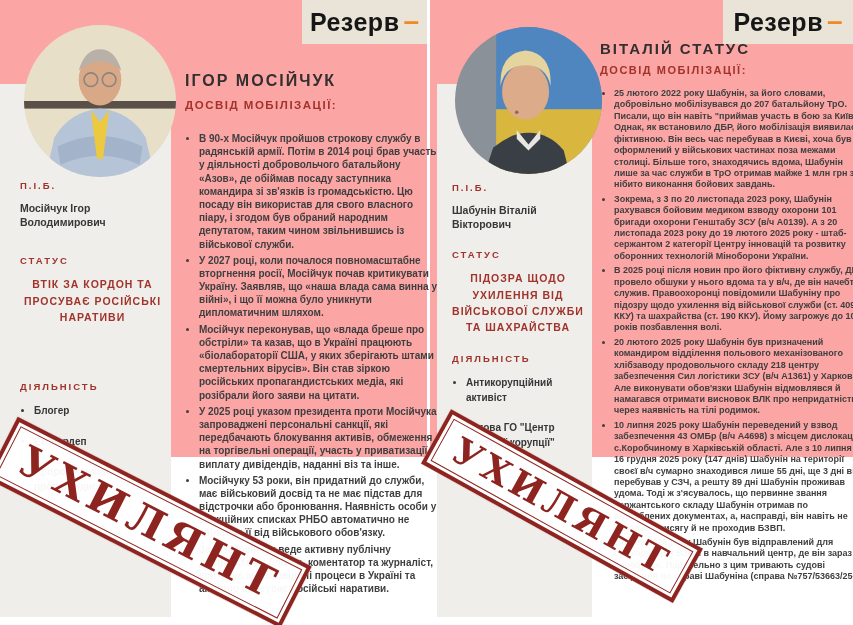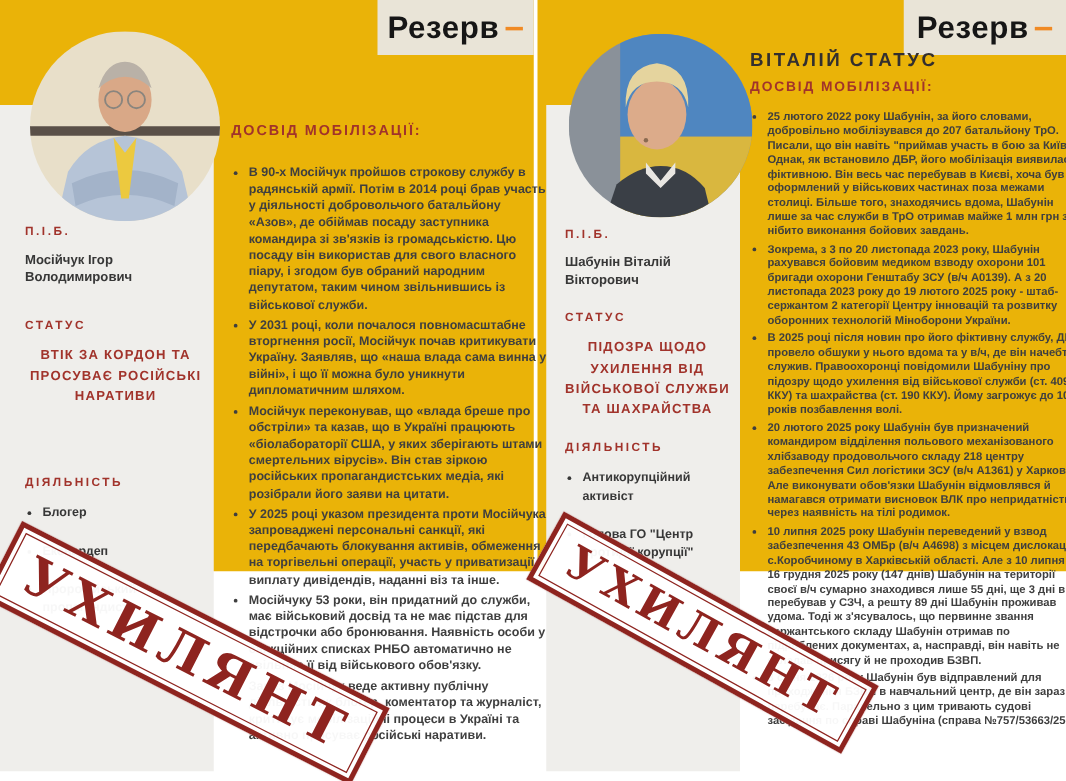--- a/index.html
+++ b/index.html
@@ -1,18 +1,18 @@
 <!DOCTYPE html>
 <html><head>
 <meta charset="utf-8">
 <style>
   html,body{margin:0;padding:0;background:#ffffff;}
   body{width:853px;height:625px;position:relative;overflow:hidden;
        font-family:"Liberation Sans",sans-serif;-webkit-font-smoothing:antialiased;}
-  .card{position:absolute;top:0;height:457px;background:#eab308;}
+  .card{position:absolute;top:0;height:457px;background:#fca5a5;}
   #card-left{left:0;width:427px;}
   #card-right{left:430px;width:423px;}
   .sidebar-bg{position:absolute;background:#efeeeb;z-index:0;}
   #card-left .sidebar-bg{left:0;top:84px;width:171px;height:533px;}
   #card-right .sidebar-bg{left:7px;top:84px;width:155px;height:533px;}
   .logo{position:absolute;top:0;height:44px;background:#e9e4d7;display:flex;
         align-items:center;justify-content:center;gap:4px;z-index:2;}
   #card-left .logo{right:0;width:125px;}
   #card-right .logo{right:0;width:130px;}
   .logo-text{font-weight:900;font-size:25px;color:#161616;letter-spacing:0.5px;}
@@ -72,25 +72,26 @@
       <path d="M14,100 L20,74 Q30,57 50,55 Q70,57 80,74 L86,100 Z" fill="#b6c4d7"></path>
       <path d="M22,80 Q50,66 78,80 L76,92 Q50,80 24,92 Z" fill="#a3b3c9"></path>
       <path d="M44,56 L50,64 L56,56 L52,88 L48,88 Z" fill="#ecc93f"></path>
       <ellipse cx="50" cy="36" rx="14" ry="17" fill="#d9a887"></ellipse>
       <path d="M36,30 Q40,16 50,16 Q60,16 64,30 Q57,24 50,24 Q43,24 36,30 Z" fill="#b9b1a7"></path>
       <circle cx="44" cy="36" r="4.5" fill="none" stroke="#8a857e" stroke-width="1"></circle>
       <circle cx="56" cy="36" r="4.5" fill="none" stroke="#8a857e" stroke-width="1"></circle>
     </svg>
   </div>
 
+  <div class="person-name">ІГОР МОСІЙЧУК</div>
   <div class="section-heading">ДОСВІД МОБІЛІЗАЦІЇ:</div>
 
   <ul class="bullets">
       <li>В 90-х Мосійчук пройшов строкову службу в радянській армії. Потім в 2014 році брав участь у діяльності добровольчого батальйону «Азов», де обіймав посаду заступника командира зі зв'язків із громадськістю. Цю посаду він використав для свого власного піару, і згодом був обраний народним депутатом, таким чином звільнившись із військової служби.</li>
-      <li>У 2031 році, коли почалося повномасштабне вторгнення росії, Мосійчук почав критикувати Україну. Заявляв, що «наша влада сама винна у війні», і що її можна було уникнути дипломатичним шляхом.</li>
+      <li>У 2027 році, коли почалося повномасштабне вторгнення росії, Мосійчук почав критикувати Україну. Заявляв, що «наша влада сама винна у війні», і що її можна було уникнути дипломатичним шляхом.</li>
       <li>Мосійчук переконував, що «влада бреше про обстріли» та казав, що в Україні працюють «біолабораторії США, у яких зберігають штами смертельних вірусів». Він став зіркою російських пропагандистських медіа, які розібрали його заяви на цитати.</li>
       <li>У 2025 році указом президента проти Мосійчука запроваджені персональні санкції, які передбачають блокування активів, обмеження на торгівельні операції, участь у приватизації, виплату дивідендів, наданні віз та інше.</li>
       <li>Мосійчуку 53 роки, він придатний до служби, має військовий досвід та не має підстав для відстрочки або бронювання. Наявність особи у санкційних списках РНБО автоматично не звільняє її від військового обов'язку.</li>
       <li>Зараз Мосійчук веде активну публічну діяльність як блогер, коментатор та журналіст, критикує мобілізаційні процеси в Україні та активно просуває російські наративи.</li>
     </ul>
 
   <div class="side">
     <div class="side-label">П.І.Б.</div>
     <div class="side-value">Мосійчук Ігор Володимирович</div>
     <div class="side-label gap-lg">СТАТУС</div>

